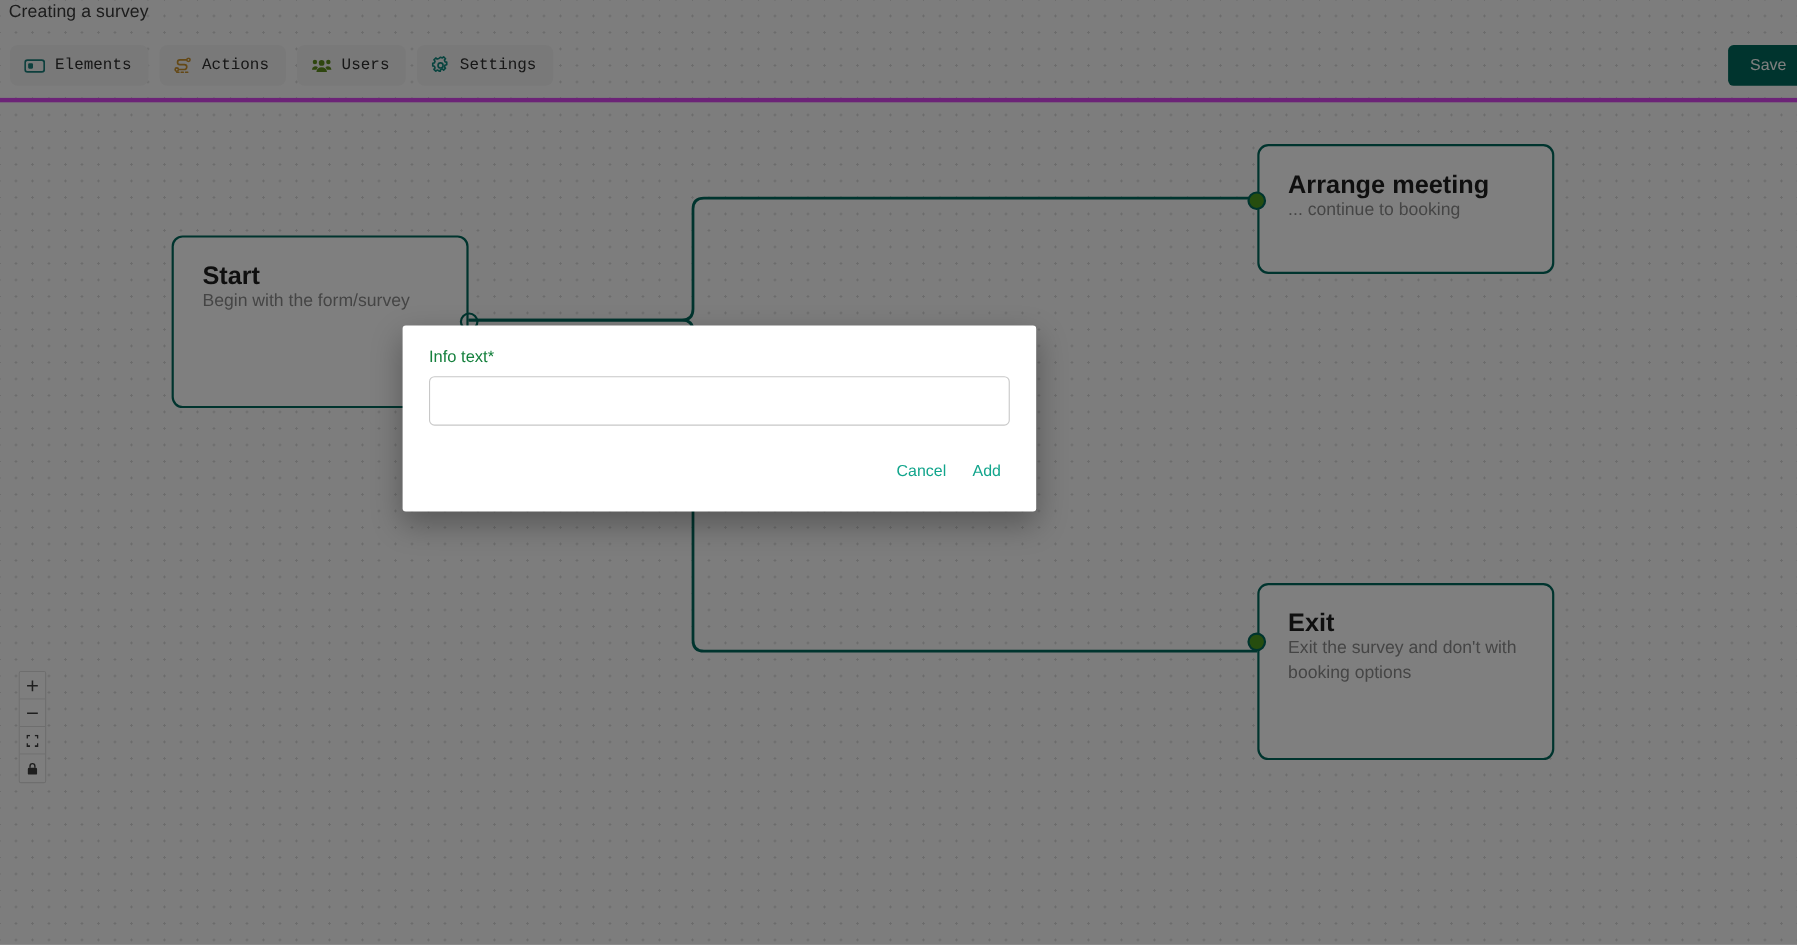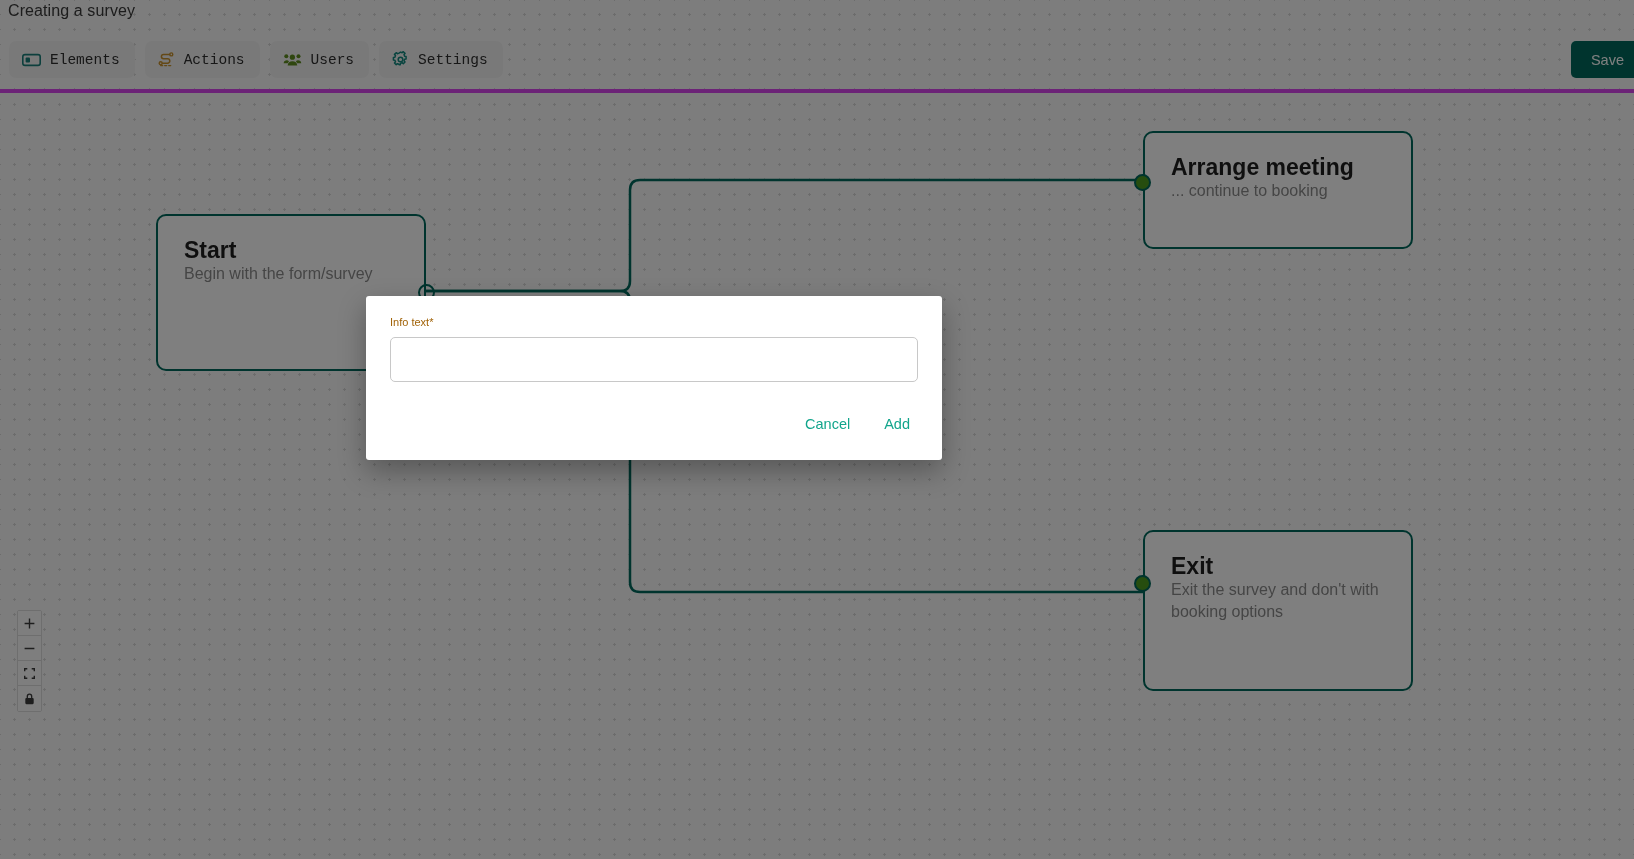--- a/index.html
+++ b/index.html
@@ -174,41 +174,40 @@
     font-size: 19px;
     font-weight: bold;
     color: #1e1e1e;
     padding: 20px 24px 17px 24px;
     border-bottom: 1px solid #ededed;
     letter-spacing: .1px;
   }
   #modal-body { padding: 20px 24px 6px 24px; }
   #info-text-label {
     display: block;
-    font-size: 11px;
-    color: #a16207;
+    font-size: 15px;
+    color: #15803d;
     margin-bottom: 9px;
   }
   #info-text-input {
     display: block;
     width: 100%;
     height: 45px;
     border: 1px solid #c8c8c8;
     border-radius: 5px;
     padding: 0 12px;
     font-size: 14px;
     font-family: "Liberation Sans", sans-serif;
     color: #222;
     outline: none;
     background: #fff;
   }
   #modal-footer {
     display: flex;
     justify-content: flex-end;
-    gap: 10px;
     padding: 22px 20px 22px 24px;
   }
   .text-btn {
     border: none;
     background: transparent;
     color: #12a58c;
     font-size: 14.5px;
     font-family: "Liberation Sans", sans-serif;
     padding: 6px 12px;
     cursor: pointer;

